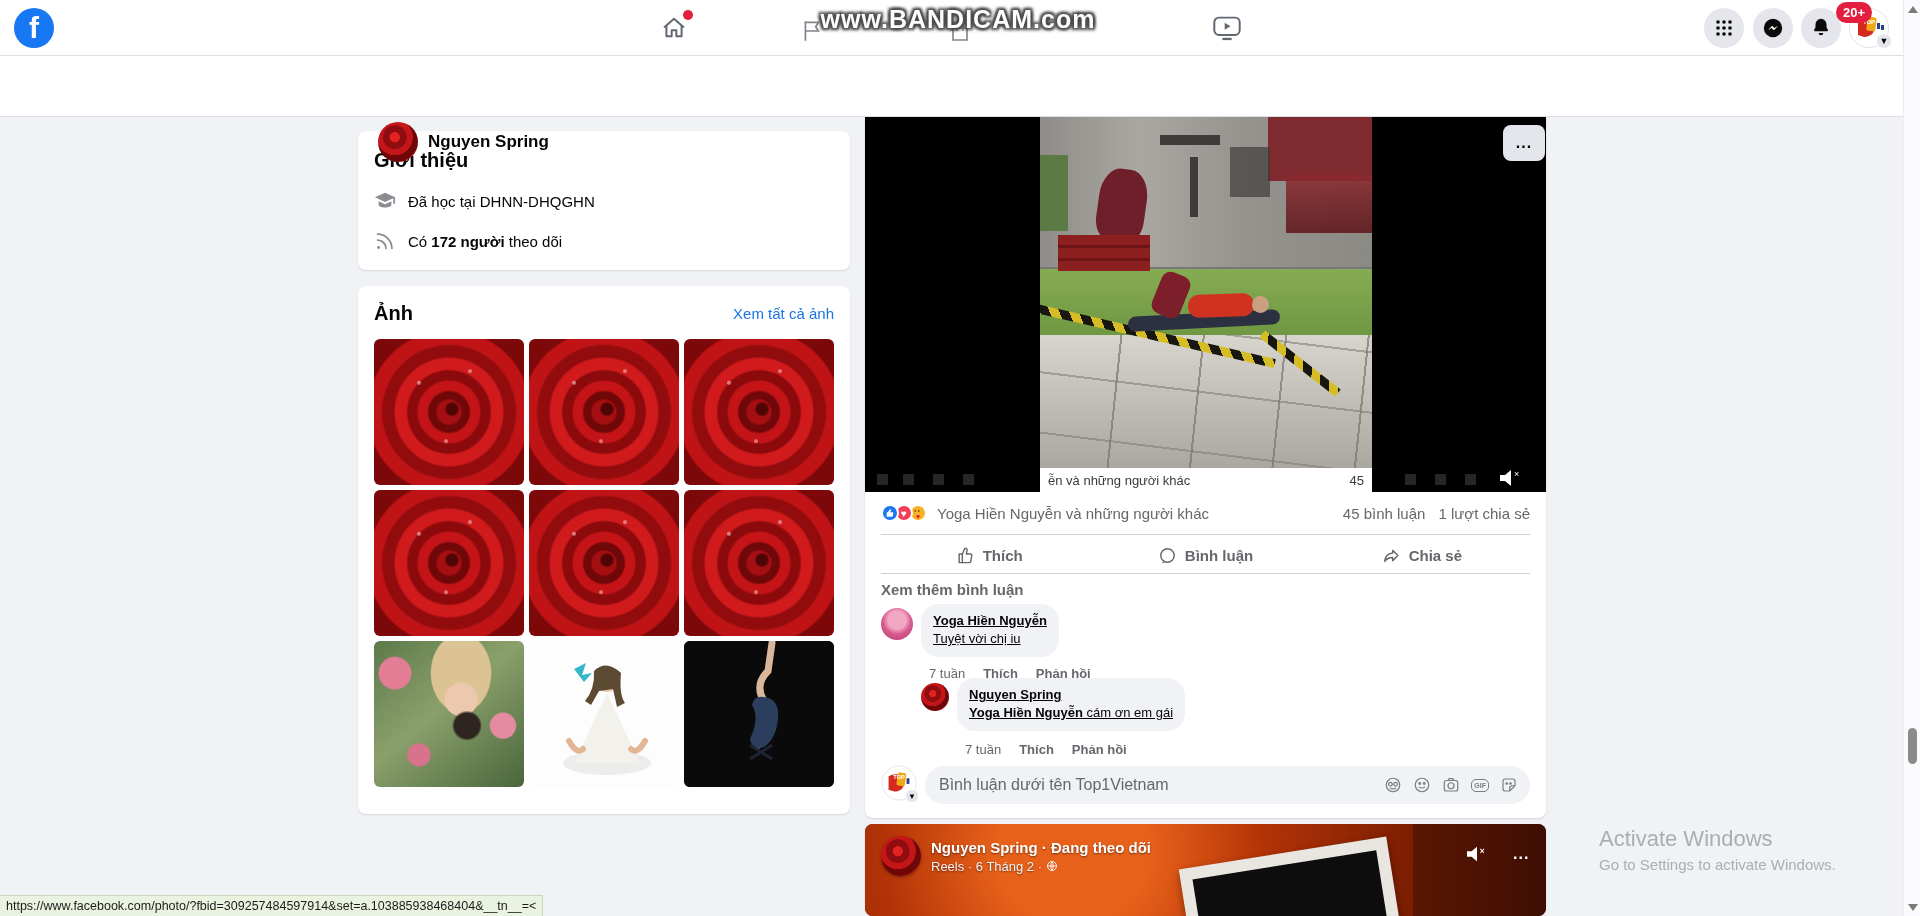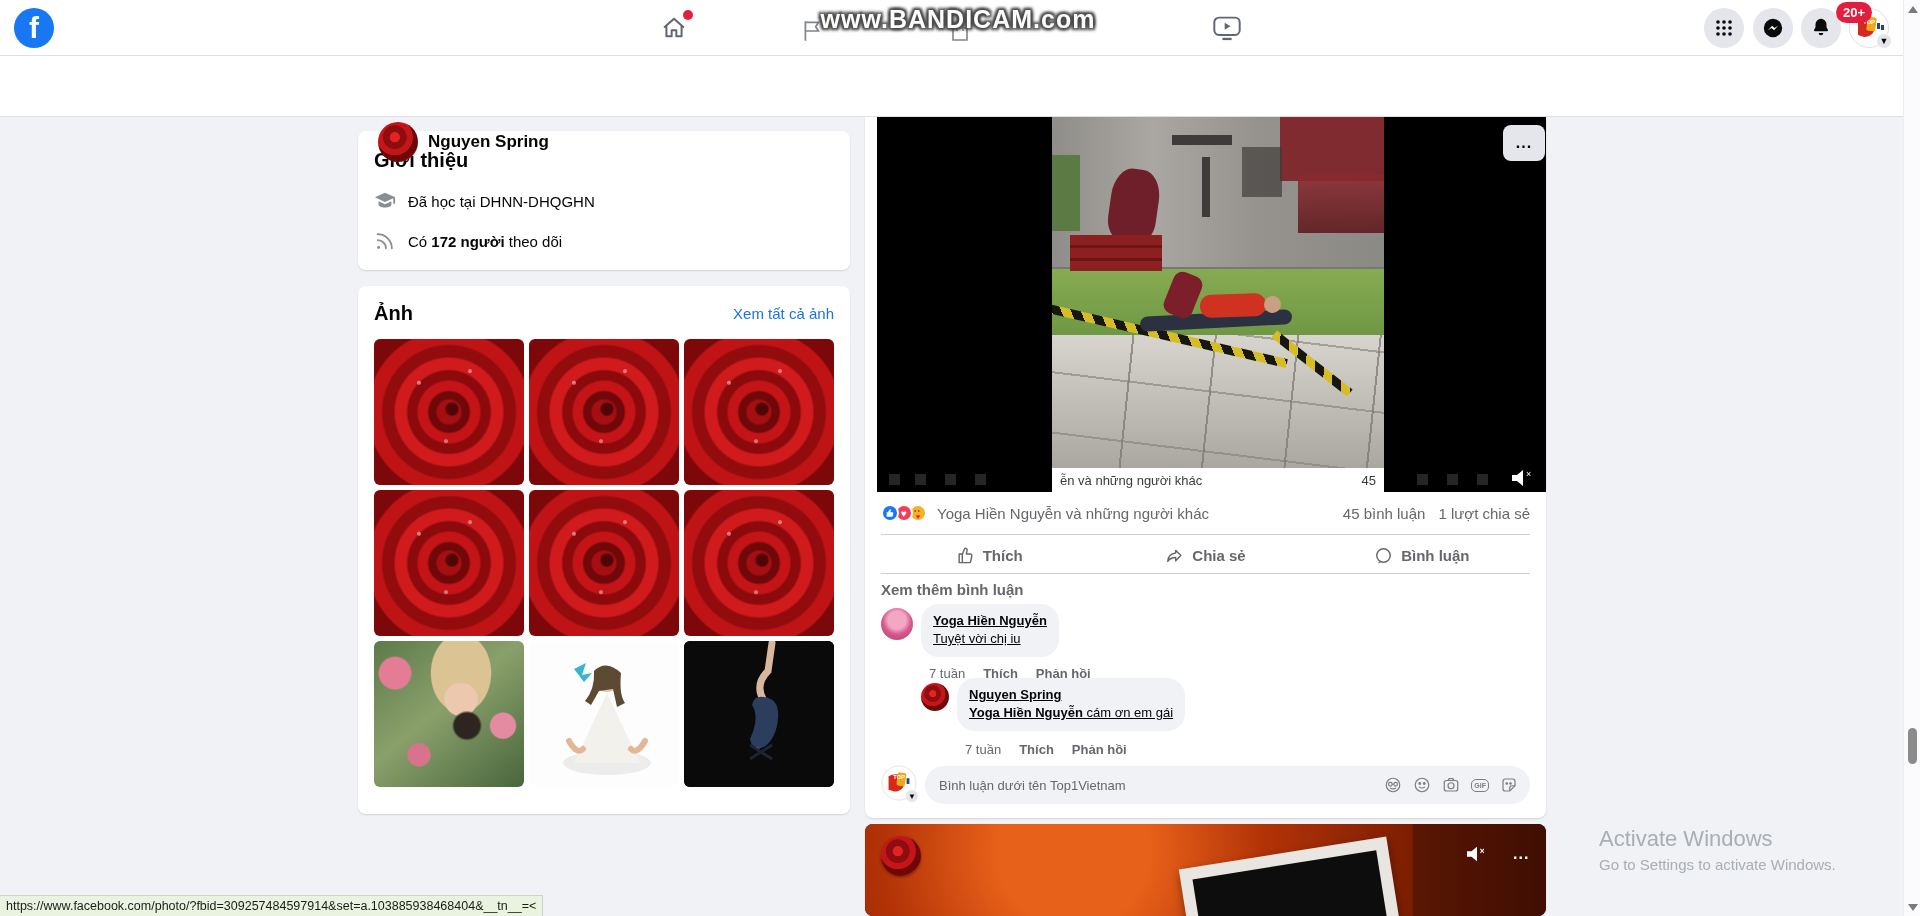--- a/index.html
+++ b/index.html
@@ -75,21 +75,21 @@
      linear-gradient(140deg,#5d7a4a,#8aa06b 45%,#49663c); }
   .yoga-photo { background:#0a0a0a; }
 
   #footer-links { position:absolute; left:358px; top:836px; width:520px; font-size:13px; color:#65676b; }
   #footer-links a { color:#65676b; text-decoration:none; }
   #footer-links .sep { margin:0 4px; }
 
   
   #post-card { left:865px; top:117px; width:681px; height:701px; border-radius:0 0 8px 8px;
                box-shadow:0 1px 2px rgba(0,0,0,.12); background:#fff; overflow:hidden; position:absolute; }
-  #video-wrap { position:absolute; left:0; top:0; width:681px; height:375px; background:#000;margin-left:12px; }
+  #video-wrap { position:absolute; left:0; top:0; width:681px; height:375px; background:#000; }
   #gym-video { position:absolute; left:175px; top:0; width:332px; height:375px; overflow:hidden; }
   .gym-mirror { position:absolute; left:0; top:0; width:332px; height:152px;
      background:linear-gradient(90deg,#8f8d89,#aaa7a2 30%,#96938e 62%,#8b8984); border-bottom:2px solid #777; }
   .gym-redwall { position:absolute; left:228px; top:0; width:104px; height:64px; background:#7e2026; opacity:.9; }
   .gym-machines { position:absolute; left:246px; top:58px; width:86px; height:58px;
      background:linear-gradient(180deg,#8c2a2f,#5c1418); opacity:.85; }
   .gym-equip { position:absolute; background:#3e3c3a; }
   .gym-plant { position:absolute; left:0px; top:38px; width:28px; height:76px; background:#5c7a44; }
   .gym-person-maroon { position:absolute; left:58px; top:52px; width:48px; height:72px; border-radius:40% 40% 30% 30%;
      background:#6e1f2a; transform:rotate(8deg); }
@@ -145,21 +145,21 @@
   .bubble .ctext { font-size:13px; color:#050505; line-height:20px; }
   .cmeta { position:absolute; font-size:13px; color:#65676b; display:flex; gap:18px; }
   .cmeta b { color:#65676b; }
 
   #composer-avatar-wrap { position:absolute; left:16px; top:648px; width:36px; height:36px; }
   #composer-chevron { position:absolute; left:24px; top:24px; width:14px; height:14px; border-radius:50%;
       background:#e4e6eb; border:1px solid #fff; display:flex; align-items:center; justify-content:center;
       font-size:8px; color:#050505; }
   #composer-pill { position:absolute; left:60px; top:649px; width:605px; height:38px; background:#f0f2f5;
       border-radius:20px; display:flex; align-items:center; padding:0 12px 0 14px; }
-  #composer-input { flex:1; border:none; outline:none; background:transparent; font-size:13px;
+  #composer-input { flex:1; border:none; outline:none; background:transparent; font-size:16px;
       font-family:inherit; color:#050505; }
   #composer-input::placeholder { color:#65676b; }
   #composer-icons { display:flex; gap:11px; color:#7b7e83; align-items:center; }
   .gif-ic { border:1.6px solid #7b7e83; border-radius:5px; font-size:7px; font-weight:bold; padding:2px 2px;
             line-height:7px; }
 
   
   #reels-card { position:absolute; left:865px; top:824px; width:681px; height:92px; border-radius:8px;
                 overflow:hidden; box-shadow:0 1px 2px rgba(0,0,0,.12); background:#4a1202; }
   #reels-video { position:absolute; left:0; top:0; width:548px; height:92px;
@@ -391,31 +391,31 @@
     <div class="hdiv" style="top:417px;"></div>
     <div id="actions">
       <div class="action-btn">
         <svg width="19" height="19" viewBox="0 0 24 24" fill="none" stroke="#65676b" stroke-width="1.8" stroke-linejoin="round">
             <path d="M8 21h8.6a2 2 0 0 0 2-1.6l1.3-7A2 2 0 0 0 18 10h-4.9l.8-4.2A1.8 1.8 0 0 0 10.6 4L8 10.5"></path>
             <path d="M4 10h4v11H4z"></path>
           </svg>
         <span>Thích</span>
       </div>
       <div class="action-btn">
-        <svg width="19" height="19" viewBox="0 0 24 24" fill="none" stroke="#65676b" stroke-width="1.8" stroke-linejoin="round">
-            <path d="M13.5 5.5 20 12l-6.5 6.5v-3.9C8.6 14.6 5.6 16.4 3.5 19.5c.4-5.7 3.5-9.8 10-10.6V5.5z"></path>
-          </svg>
-        <span>Chia sẻ</span>
-      </div>
-      <div class="action-btn">
         <svg width="19" height="19" viewBox="0 0 24 24" fill="none" stroke="#65676b" stroke-width="1.8">
             <circle cx="12" cy="12" r="8.5"></circle>
             <path d="M6.5 19.5 5 22l3.5-1.2" fill="#65676b" stroke="none"></path>
           </svg>
         <span>Bình luận</span>
+      </div>
+      <div class="action-btn">
+        <svg width="19" height="19" viewBox="0 0 24 24" fill="none" stroke="#65676b" stroke-width="1.8" stroke-linejoin="round">
+            <path d="M13.5 5.5 20 12l-6.5 6.5v-3.9C8.6 14.6 5.6 16.4 3.5 19.5c.4-5.7 3.5-9.8 10-10.6V5.5z"></path>
+          </svg>
+        <span>Chia sẻ</span>
       </div>
     </div>
     <div class="hdiv" style="top:456px;"></div>
 
     <div id="see-more">Xem thêm bình luận</div>
 
     <div class="cmt-avatar pink-avatar" style="left:16px; top:491px; width:32px; height:32px;"></div>
     <div class="bubble" style="left:56px; top:487px;">
       <div class="cname">Yoga Hiền Nguyễn</div>
       <div class="ctext">Tuyệt vời chị iu</div>
@@ -487,20 +487,32 @@
   </div>
 
   <div id="reels-card">
     <div id="reels-video"></div>
     <div id="reels-right"></div>
     <div id="polaroid">
         <div class="inner"></div>
       </div>
     <div id="reels-header">
       <div class="rose-avatar" style="width:40px; height:40px; box-shadow:0 1px 3px rgba(0,0,0,.4);"></div>
+      <div>
+        <div class="nm"><span>Nguyen Spring</span> <span>·</span> <span>Đang theo dõi</span></div>
+        <div class="mt">
+          <span>Reels · 6 Tháng 2 ·</span>
+          <span>
+            <svg width="12" height="12" viewBox="0 0 24 24" fill="none" stroke="#f3f4f6" stroke-width="2">
+                <circle cx="12" cy="12" r="9"></circle>
+                <path d="M3 12h18M12 3c3 3 3 15 0 18-3-3-3-15 0-18z"></path>
+              </svg>
+          </span>
+        </div>
+      </div>
     </div>
     <div id="reels-controls">
       <span>
         <svg width="24" height="20" viewBox="0 0 26 22" fill="#fff">
             <path d="M2 8v6h5l6 5V3L7 8H2z"></path>
             <text x="16" y="11" font-size="9" fill="#fff">×</text>
           </svg>
       </span>
       <span style="letter-spacing:1px;">...</span>
     </div>

